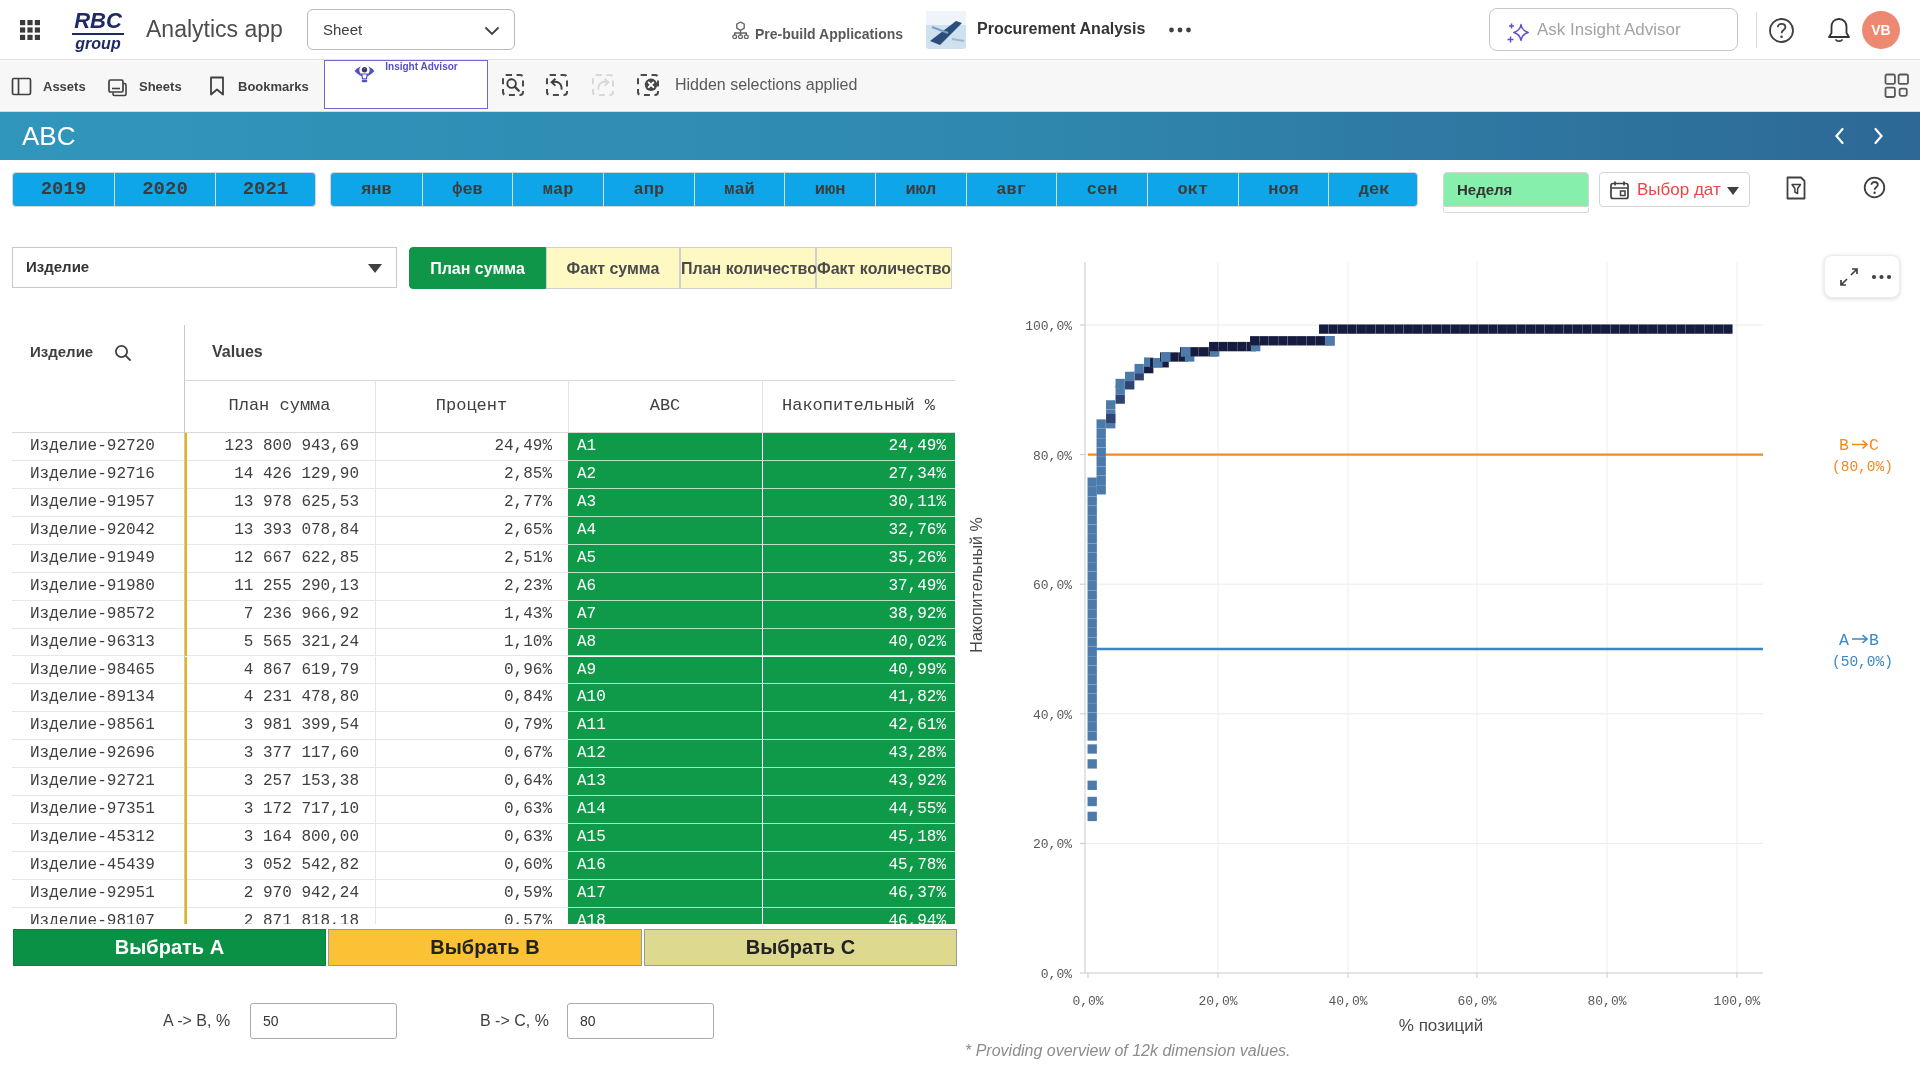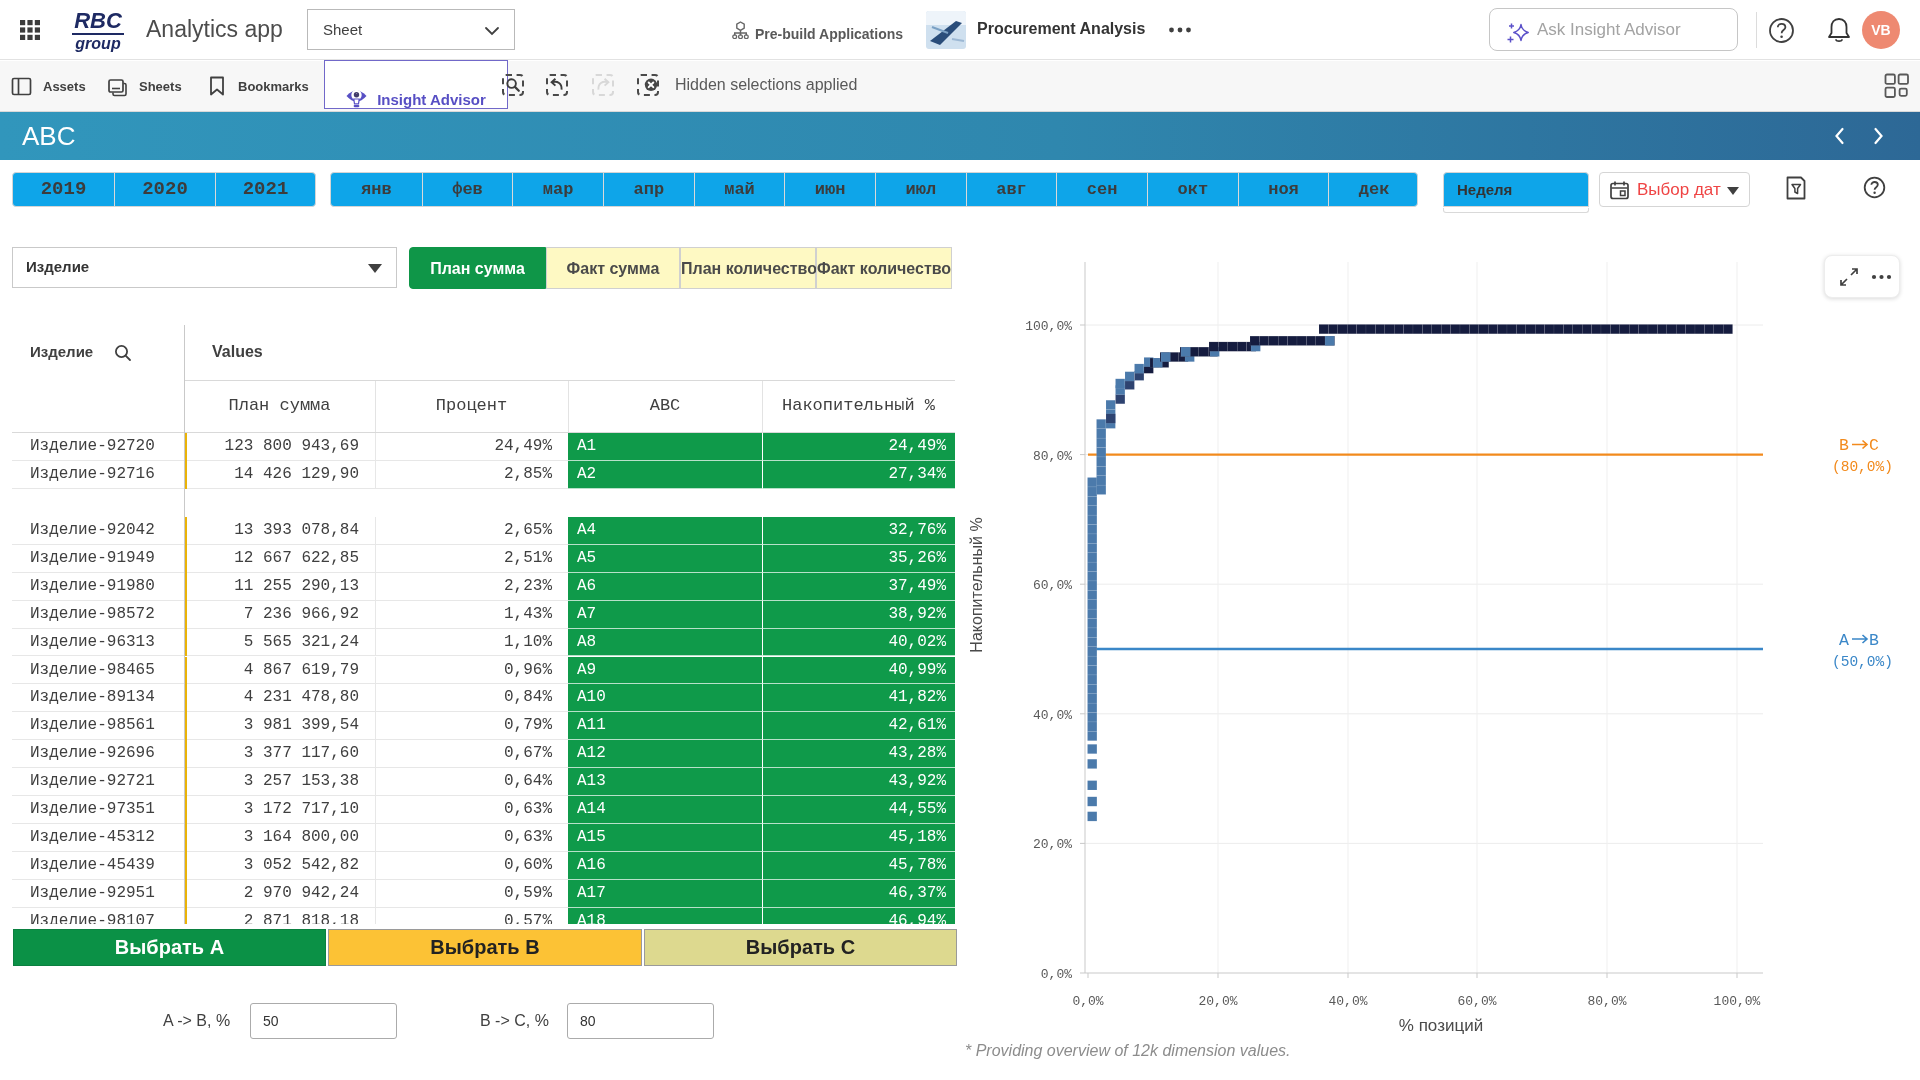--- a/index.html
+++ b/index.html
@@ -6,44 +6,44 @@
 body{font-family:"Liberation Sans",sans-serif;}
 #page{position:relative;width:1920px;height:1080px;background:#fff;}
 .abs{position:absolute;}
 
 #topbar{position:absolute;left:0;top:0;width:1920px;height:60px;background:#fff;border-bottom:1px solid #e2e2e2;}
 #gridicon{position:absolute;left:20px;top:20px;width:20px;height:20px;}
 #rbc{position:absolute;left:72px;top:10px;width:52px;text-align:center;color:#1e2a63;font-weight:bold;font-style:italic;line-height:1;}
 #rbc .r1{font-size:22px;letter-spacing:0px;border-bottom:2.5px solid #1e2a63;padding-bottom:1px;}
 #rbc .r2{font-size:16px;margin-top:1px;}
 #apptitle{position:absolute;left:146px;top:16px;font-size:23px;color:#4c4c4c;}
-#sheetdd{position:absolute;left:307px;top:9px;width:208px;height:41px;border:1px solid #b9b9b9;border-radius:0;background:#fff;}
+#sheetdd{position:absolute;left:307px;top:9px;width:208px;height:41px;border:1px solid #b9b9b9;border-radius:6px;background:#fff;}
 #sheetdd span{position:absolute;left:15px;top:11px;font-size:15px;color:#404040;}
 #prebuild{position:absolute;left:755px;top:26px;font-size:14px;color:#595959;font-weight:bold;}
 #appthumb{position:absolute;left:926px;top:11px;width:40px;height:38px;border-radius:3px;overflow:hidden;}
 #procname{position:absolute;left:977px;top:20px;font-size:16px;font-weight:bold;color:#333;}
 #searchbox{position:absolute;left:1489px;top:8px;width:249px;height:43px;border:1px solid #c6c6c6;border-radius:8px;background:#fff;}
 #searchbox .ph{position:absolute;left:47px;top:11px;font-size:17px;color:#a3a3a3;}
 #topdivider{position:absolute;left:1756px;top:12px;width:1px;height:36px;background:#dcdcdc;}
 #avatar{position:absolute;left:1862px;top:11px;width:38px;height:38px;border-radius:50%;background:#ee8971;color:#fff;font-size:14px;font-weight:bold;text-align:center;line-height:38px;}
 
 #toolbar{position:absolute;left:0;top:61px;width:1920px;height:51px;background:#f7f7f7;border-bottom:1px solid #d9d9d9;}
 .tbitem{position:absolute;top:0;height:50px;display:flex;align-items:center;gap:11px;font-size:13px;color:#404040;font-weight:bold;}
-#iabtn{position:absolute;left:324px;top:60px;width:184px;height:49px;border:1.5px solid #7168c9;background:#fff;display:flex;align-items:flex-end;justify-content:center;gap:10px;font-size:15px;color:#574fc4;font-weight:bold;}
+#iabtn{position:absolute;left:324px;top:60px;width:164px;height:49px;border:1.5px solid #7168c9;background:#fff;display:flex;align-items:flex-start;justify-content:center;gap:10px;font-size:10px;color:#574fc4;font-weight:bold;}
 .selicon{position:absolute;top:74px;width:22px;height:22px;border:2px dashed #4a4a4a;border-radius:4px;}
 .selicon.dis{border-color:#d8d8d8;}
 #hidsel{position:absolute;left:675px;top:76px;font-size:16px;color:#595959;}
 
 #bluebar{position:absolute;left:0;top:112px;width:1920px;height:48px;background:linear-gradient(90deg,#3196bc 0%,#2f87ae 55%,#2d6896 100%);}
 #bluebar .t{position:absolute;left:22px;top:9px;font-size:26px;color:#fff;}
 
 .fgroup{position:absolute;top:172px;height:35px;background:#0ea5e9;border:1px solid #d5d5d5;border-radius:4px;}
 .ycell{position:absolute;top:0;height:33px;line-height:33px;text-align:center;font-weight:bold;font-size:19px;color:#3c3c3c;font-family:"Liberation Mono",monospace;}
 .mcell{position:absolute;top:0;height:33px;line-height:33px;text-align:center;font-weight:bold;font-size:17px;color:#3c3c3c;font-family:"Liberation Mono",monospace;}
-#nedelya{position:absolute;left:1443px;top:172px;width:146px;height:35px;border:1px solid #d5d5d5;border-radius:4px 4px 0 0;background:#0ea5e9;font-weight:bold;font-size:15px;color:#333;line-height:33px;padding-left:13px;}
+#nedelya{position:absolute;left:1443px;top:172px;width:146px;height:35px;border:1px solid #d5d5d5;border-radius:4px 4px 0 0;background:#86efac;font-weight:bold;font-size:15px;color:#333;line-height:33px;padding-left:13px;}
 #nedelya2{position:absolute;left:1443px;top:208px;width:146px;height:5px;border:1px solid #d9d9d9;border-top:none;border-radius:0 0 3px 3px;background:#fff;}
 #vybordat{position:absolute;left:1599px;top:172px;width:151px;height:35px;border:1px solid #d5d5d5;border-radius:4px;background:#fff;}
 #vybordat .t{position:absolute;left:37px;top:7px;font-size:17px;color:#ef4444;text-align:right;}
 #vybordat .tri{position:absolute;right:10px;top:14px;width:0;height:0;border-left:6px solid transparent;border-right:6px solid transparent;border-top:8px solid #404040;}
 
 #dimdd{position:absolute;left:12px;top:247px;width:385px;height:41px;border:1px solid #c9c9c9;background:#fff;}
 #dimdd .t{position:absolute;left:13px;top:10px;font-size:15px;font-weight:bold;color:#333;}
 #dimdd .tri{position:absolute;right:14px;top:16px;width:0;height:0;border-left:7px solid transparent;border-right:7px solid transparent;border-top:9px solid #404040;}
 #tabs{position:absolute;left:409px;top:247px;width:543px;height:42px;}
 .tab{position:absolute;top:0;height:42px;line-height:42px;text-align:center;font-size:16px;font-weight:bold;color:#4a4a4a;background:#fef9c3;border:1px solid #d0d0d0;white-space:nowrap;}
@@ -293,20 +293,27 @@
         <div class="c2">24,49%</div>
 <div class="c3">A1</div>
         <div class="c4">24,49%</div>
       </div>
 <div class="trow" style="top:136.2px">
 <div class="c0">Изделие-92716</div>
         <div class="c1">14 426 129,90</div>
         <div class="c2">2,85%</div>
 <div class="c3">A2</div>
         <div class="c4">27,34%</div>
+      </div>
+<div class="trow" style="top:164.1px">
+<div class="c0">Изделие-91957</div>
+        <div class="c1">13 978 625,53</div>
+        <div class="c2">2,77%</div>
+<div class="c3">A3</div>
+        <div class="c4">30,11%</div>
       </div>
 <div class="trow" style="top:192px">
 <div class="c0">Изделие-92042</div>
         <div class="c1">13 393 078,84</div>
         <div class="c2">2,65%</div>
 <div class="c3">A4</div>
         <div class="c4">32,76%</div>
       </div>
 <div class="trow" style="top:219.9px">
 <div class="c0">Изделие-91949</div>

